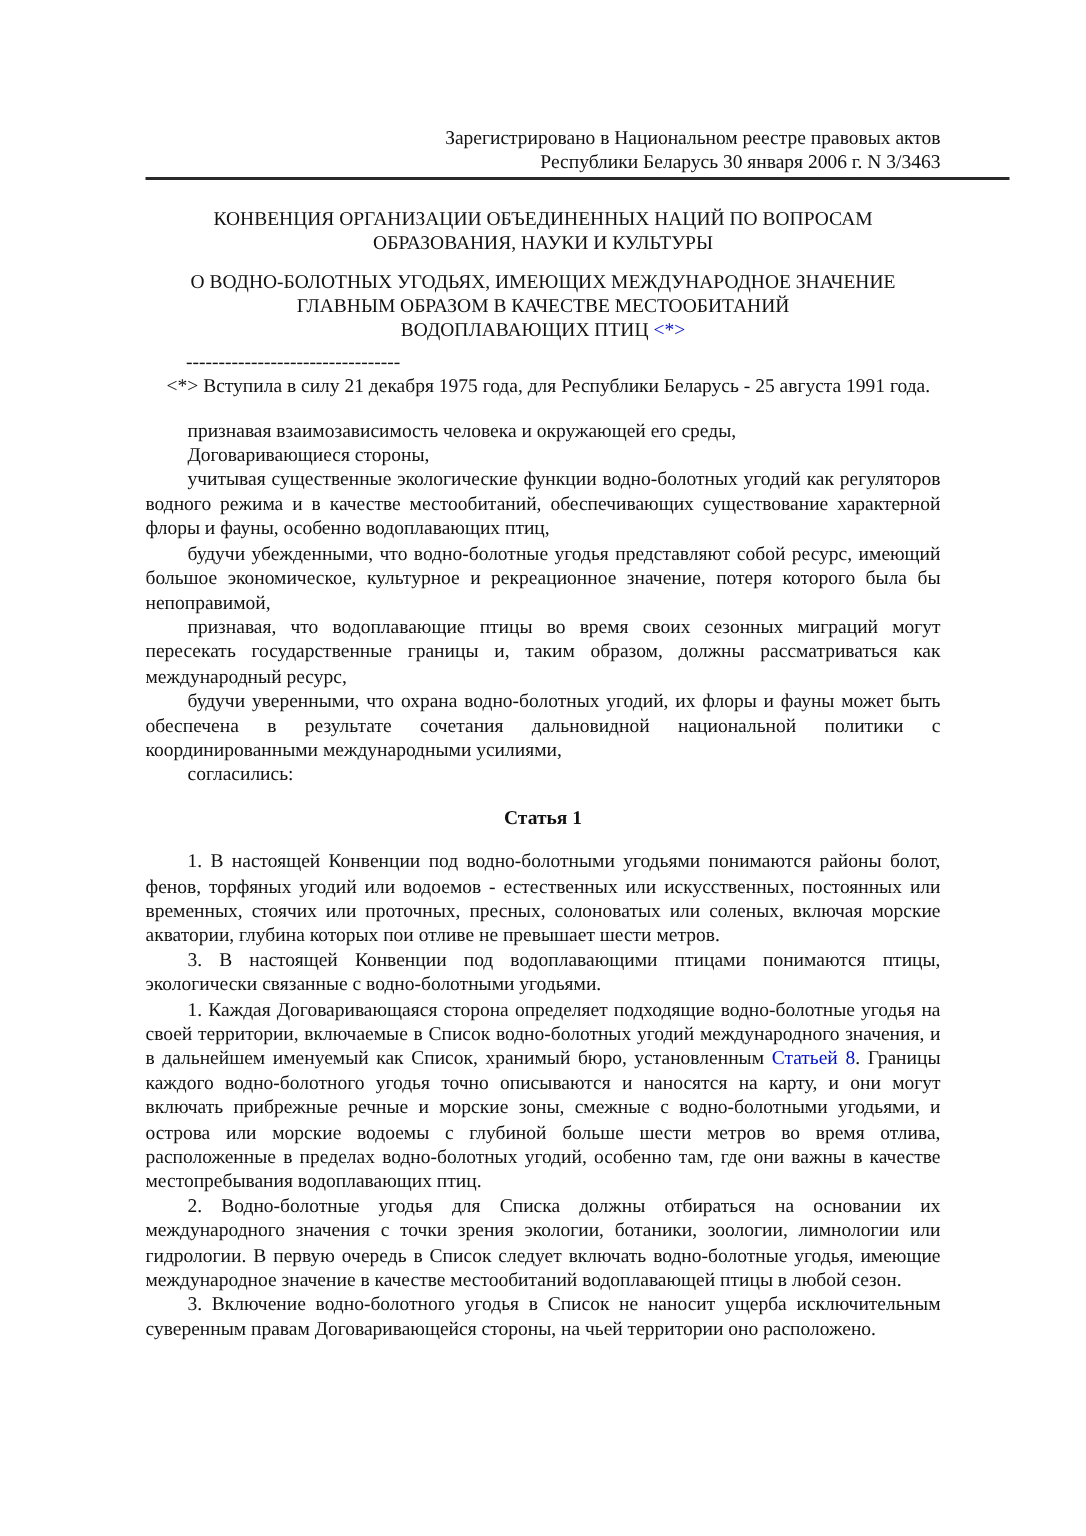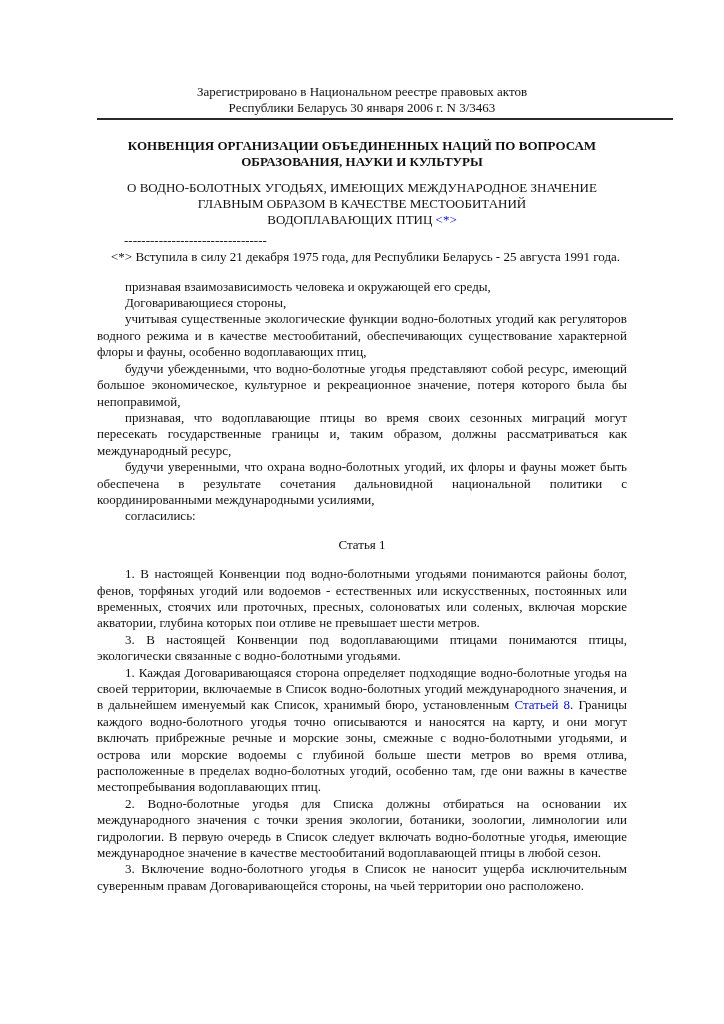--- a/index.html
+++ b/index.html
@@ -4,31 +4,31 @@
 <style>
   html,body{margin:0;padding:0;}
   body{
     width:724px;height:1024px;background:#ffffff;position:relative;
     font-family:"Liberation Serif","DejaVu Serif",serif;color:#111111;
   }
   .page{
     position:absolute;left:97px;top:84px;width:530px;
     font-size:13px;line-height:16.4px;
   }
-  .reg-header{text-align:center;}
+  .reg-header{text-align:right;}
   .header-rule{
     width:576px;height:0;border-bottom:2px solid #2a2a2a;margin-top:1px;
   }
-  .title-block{margin-top:18px;text-align:center;font-weight:bold;}
+  .title-block{margin-top:18px;text-align:center;font-weight:normal;}
   .subtitle-block{margin-top:9px;text-align:center;font-weight:normal;}
   .sep-line{margin-top:4px;text-indent:27px;white-space:nowrap;overflow:hidden;}
   .footnote-line{text-indent:14px;text-align:justify;}
   .preamble{margin-top:13px;}
   p.para{margin:0;text-indent:28px;text-align:justify;}
-  .art-heading{margin:12px 0 13px 0;text-align:center;font-weight:normal;}
+  .art-heading{margin:12px 0 13px 0;text-align:center;font-weight:bold;}
   .link{color:#0011cc;text-decoration:none;cursor:pointer;}
 </style>
 </head>
 <body>
 
 <div class="page">
 
   <div class="reg-header">
     <div>Зарегистрировано в Национальном реестре правовых актов</div>
     <div>Республики Беларусь 30 января 2006 г. N 3/3463</div>

